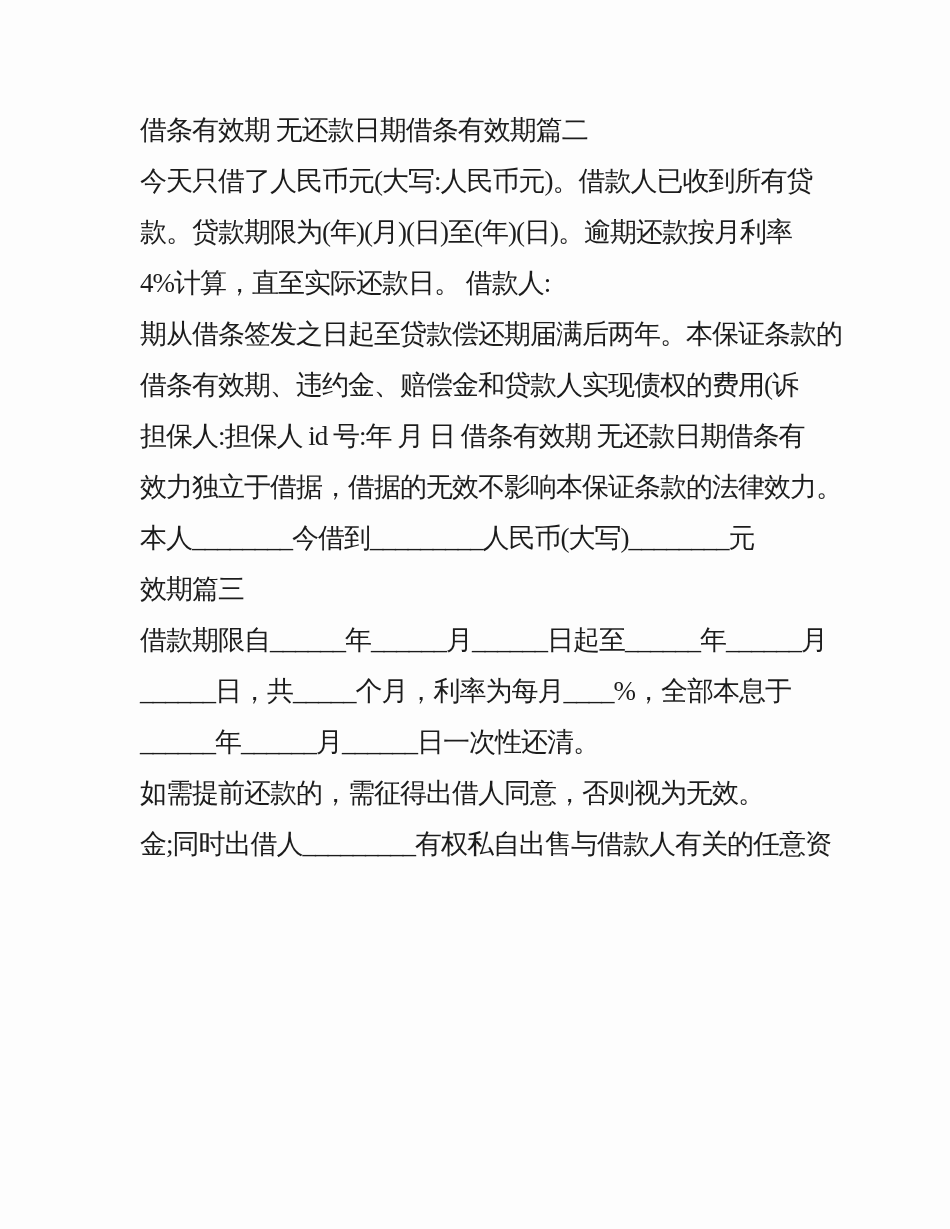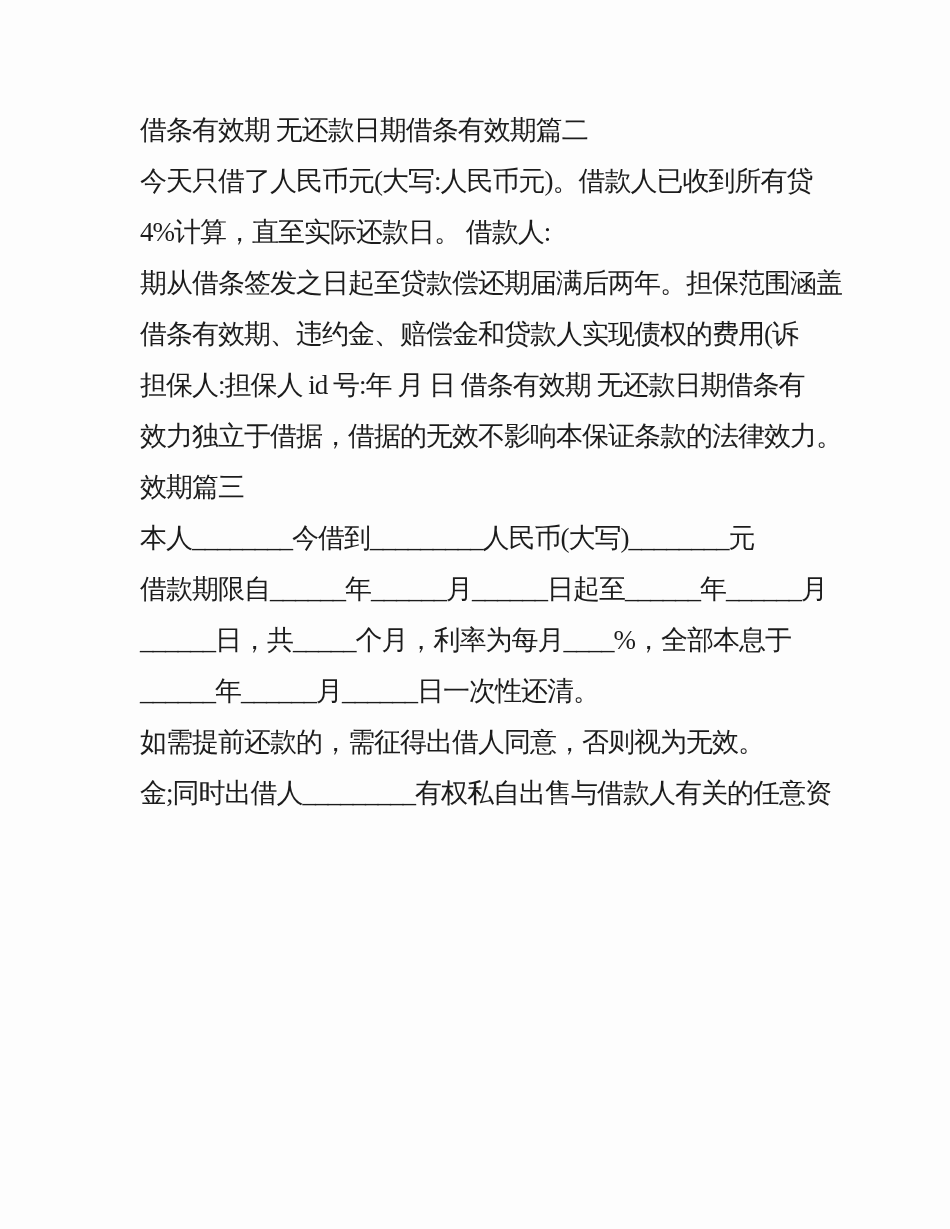--- a/index.html
+++ b/index.html
@@ -40,27 +40,28 @@
   }
 </style>
 </head>
 <body>
 
 <div class="screen">
   <div class="doc-page">
     <div class="text-block">
       <div class="doc-line">借条有效期 无还款日期借条有效期篇二</div>
       <div class="doc-line">今天只借了人民币元(大写:人民币元)。借款人已收到所有贷</div>
+      <div class="doc-line">款。贷款期限为(年)(月)(日)至(年)(日)。逾期还款按月利率</div>
       <div class="doc-line">4%计算，直至实际还款日。 借款人:</div>
-      <div class="doc-line">期从借条签发之日起至贷款偿还期届满后两年。担保范围涵盖</div>
+      <div class="doc-line">期从借条签发之日起至贷款偿还期届满后两年。本保证条款的</div>
       <div class="doc-line">借条有效期、违约金、赔偿金和贷款人实现债权的费用(诉</div>
       <div class="doc-line">担保人:担保人 id 号:年 月 日 借条有效期 无还款日期借条有</div>
       <div class="doc-line">效力独立于借据，借据的无效不影响本保证条款的法律效力。</div>
+      <div class="doc-line">本人________今借到_________人民币(大写)________元</div>
       <div class="doc-line">效期篇三</div>
-      <div class="doc-line">本人________今借到_________人民币(大写)________元</div>
       <div class="doc-line">借款期限自______年______月______日起至______年______月</div>
       <div class="doc-line">______日，共_____个月，利率为每月____%，全部本息于</div>
       <div class="doc-line">______年______月______日一次性还清。</div>
       <div class="doc-line">如需提前还款的，需征得出借人同意，否则视为无效。</div>
       <div class="doc-line">金;同时出借人_________有权私自出售与借款人有关的任意资</div>
     </div>
   </div>
 </div>
 
 </body></html>

